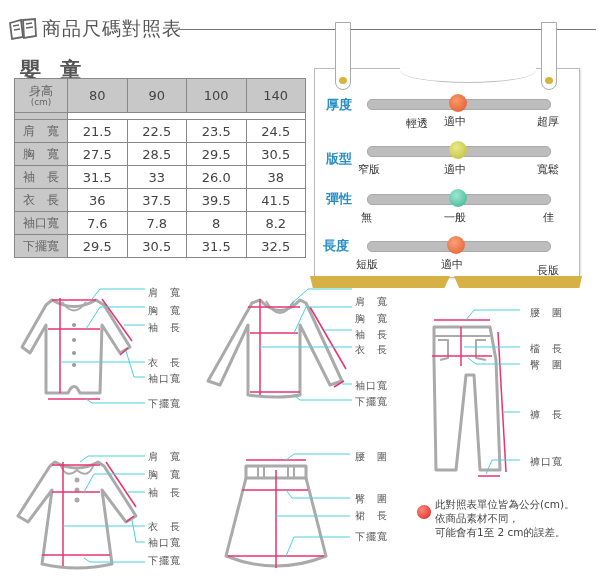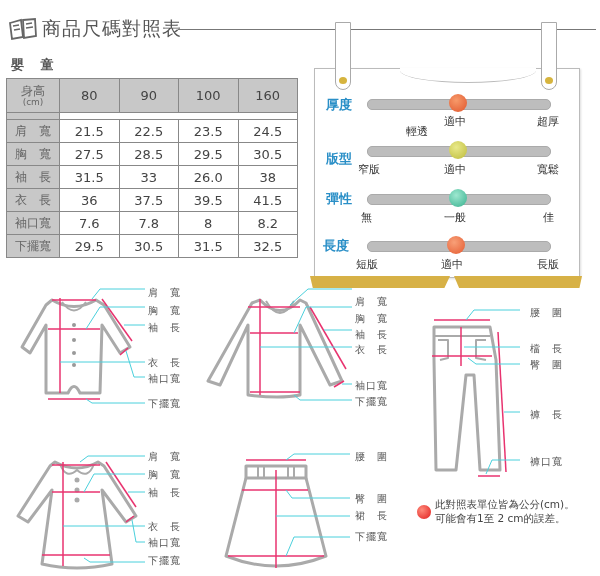--- a/index.html
+++ b/index.html
@@ -2,23 +2,23 @@
 <html><head>
 <meta charset="utf-8">
 <style>
   html,body{margin:0;padding:0;background:#fff;}
   body{width:600px;height:576px;position:relative;overflow:hidden;font-family:"DejaVu Sans","Liberation Sans",sans-serif;color:#555;}
   .abs{position:absolute;}
   
   .hdr{left:8px;top:14px;height:30px;display:flex;align-items:center;}
   .hdr-title{font-size:19px;color:#555;margin-left:4px;letter-spacing:1px;}
   .hdr-line{left:178px;top:29px;width:418px;height:1px;background:#777;}
-  .section{left:11px;top:56px;font-size:13px;font-weight:bold;color:#555;letter-spacing:6px;}
+  .section{left:20px;top:56px;font-size:21px;font-weight:bold;color:#555;letter-spacing:6px;}
   
-  table.size{position:absolute;left:6px;top:78px;border-collapse:collapse;width:292px;font-size:13px;}
+  table.size{position:absolute;left:14px;top:78px;border-collapse:collapse;width:292px;font-size:13px;}
   table.size td{border:1px solid #888;text-align:center;height:22px;padding:0;color:#444;}
   table.size td.lbl{background:#c8c8c8;width:52px;color:#666;font-size:12px;}
   table.size tr.head td{background:#c8c8c8;height:33px;font-size:13px;}
   table.size tr.head td.lbl small{display:block;font-size:9px;line-height:9px;}
   table.size tr.head td.lbl .t{display:block;font-size:12px;line-height:13px;}
   
   .card{left:314px;top:68px;width:264px;height:208px;background:#fff;border:1px solid #bbb;box-shadow:1px 1px 2px #ddd;}
   .card-bottom-l{left:310px;top:276px;width:140px;height:12px;background:#d7b146;clip-path:polygon(0 0,100% 0,96% 100%,2% 100%);}
   .card-bottom-r{left:454px;top:276px;width:128px;height:12px;background:#d7b146;clip-path:polygon(0 0,100% 0,98% 100%,4% 100%);}
   .card-notch{left:400px;top:68px;width:136px;height:14px;border-bottom:1px solid #bbb;border-radius:0 0 60% 60%/0 0 100% 100%;background:#fff;}
@@ -50,21 +50,21 @@
 <table class="size">
   <tbody>
       <tr class="head">
     <td class="lbl">
           <span class="t">身高</span>
           <small>(cm)</small>
         </td>
     <td>80</td>
     <td>90</td>
     <td>100</td>
-    <td>160</td>
+    <td>140</td>
   </tr>
   <tr style="height:6px">
         <td class="lbl" style="height:6px"></td>
         <td style="height:6px;border-left:none;border-right:none"></td>
         <td style="height:6px;border:none"></td>
         <td style="height:6px;border:none"></td>
         <td style="height:6px;border-left:none"></td>
       </tr>
   <tr>
     <td class="lbl">肩　寬</td>
@@ -118,21 +118,21 @@
 <div class="abs clip" style="left:335px;top:22px;">
     <div class="dot"></div>
   </div>
 <div class="abs clip" style="left:541px;top:22px;">
     <div class="dot"></div>
   </div>
 
 <div class="abs row-label" style="left:326px;top:96px;">厚度</div>
 <div class="abs track" style="left:367px;top:99px;width:182px;"></div>
 <div class="abs knob" style="left:449px;top:94px;background:radial-gradient(circle at 40% 35%,#f79a6a,#e0552c);"></div>
-<div class="abs tick" style="left:358px;top:124px;padding-left:48px;">輕透</div>
+<div class="abs tick" style="left:358px;top:116px;padding-left:48px;">輕透</div>
 <div class="abs tick" style="left:444px;top:114px;">適中</div>
 <div class="abs tick" style="left:537px;top:114px;">超厚</div>
 
 <div class="abs row-label" style="left:326px;top:150px;">版型</div>
 <div class="abs track" style="left:367px;top:146px;width:182px;"></div>
 <div class="abs knob" style="left:449px;top:141px;background:radial-gradient(circle at 40% 35%,#e9e98a,#bdbb3a);"></div>
 <div class="abs tick" style="left:358px;top:162px;">窄版</div>
 <div class="abs tick" style="left:444px;top:162px;">適中</div>
 <div class="abs tick" style="left:537px;top:162px;">寬鬆</div>
 
@@ -141,21 +141,21 @@
 <div class="abs knob" style="left:449px;top:189px;background:radial-gradient(circle at 40% 35%,#9ee8d0,#36b08e);"></div>
 <div class="abs tick" style="left:361px;top:210px;">無</div>
 <div class="abs tick" style="left:444px;top:210px;">一般</div>
 <div class="abs tick" style="left:543px;top:210px;">佳</div>
 
 <div class="abs row-label" style="left:323px;top:237px;">長度</div>
 <div class="abs track" style="left:367px;top:241px;width:182px;"></div>
 <div class="abs knob" style="left:447px;top:236px;background:radial-gradient(circle at 40% 35%,#f8a078,#e45a30);"></div>
 <div class="abs tick" style="left:356px;top:257px;">短版</div>
 <div class="abs tick" style="left:441px;top:257px;">適中</div>
-<div class="abs tick" style="left:537px;top:257px;">長版</div>
+<div class="abs tick" style="left:537px;top:263px;">長版</div>
 
 <svg class="dg" style="left:0;top:285px" width="150" height="130" viewBox="0 0 150 130">
   <g fill="none" stroke="#aaa" stroke-width="3" stroke-linejoin="round">
     <path d="M52 15 Q74 28 96 15 L104 20 L130 62 L120 68 L102 40 L100 108 L80 108 Q74 95 68 108 L46 108 L46 40 L30 68 L22 62 L46 20 Z"></path>
     <path d="M62 17 Q74 34 86 17" stroke-width="2"></path>
   </g>
   <g fill="#999">
       <circle cx="74" cy="40" r="2"></circle>
       <circle cx="74" cy="55" r="2"></circle>
       <circle cx="74" cy="68" r="2"></circle>
@@ -296,14 +296,15 @@
   </g>
 </svg>
 <div class="abs ann" style="left:355px;top:450px">腰　圍</div>
 <div class="abs ann" style="left:355px;top:492px">臀　圍</div>
 <div class="abs ann" style="left:355px;top:509px">裙　長</div>
 <div class="abs ann" style="left:355px;top:530px">下擺寬</div>
 
 <div class="abs" style="left:417px;top:505px;width:14px;height:14px;border-radius:50%;background:radial-gradient(circle at 35% 35%,#ff8a7a,#e01d1d);"></div>
 <div class="abs note" style="left:435px;top:490px">
   <div>此對照表單位皆為公分(cm)。</div>
+  <div>依商品素材不同，</div>
   <div>可能會有1至 2 cm的誤差。</div>
 </div>
 
 </body></html>

